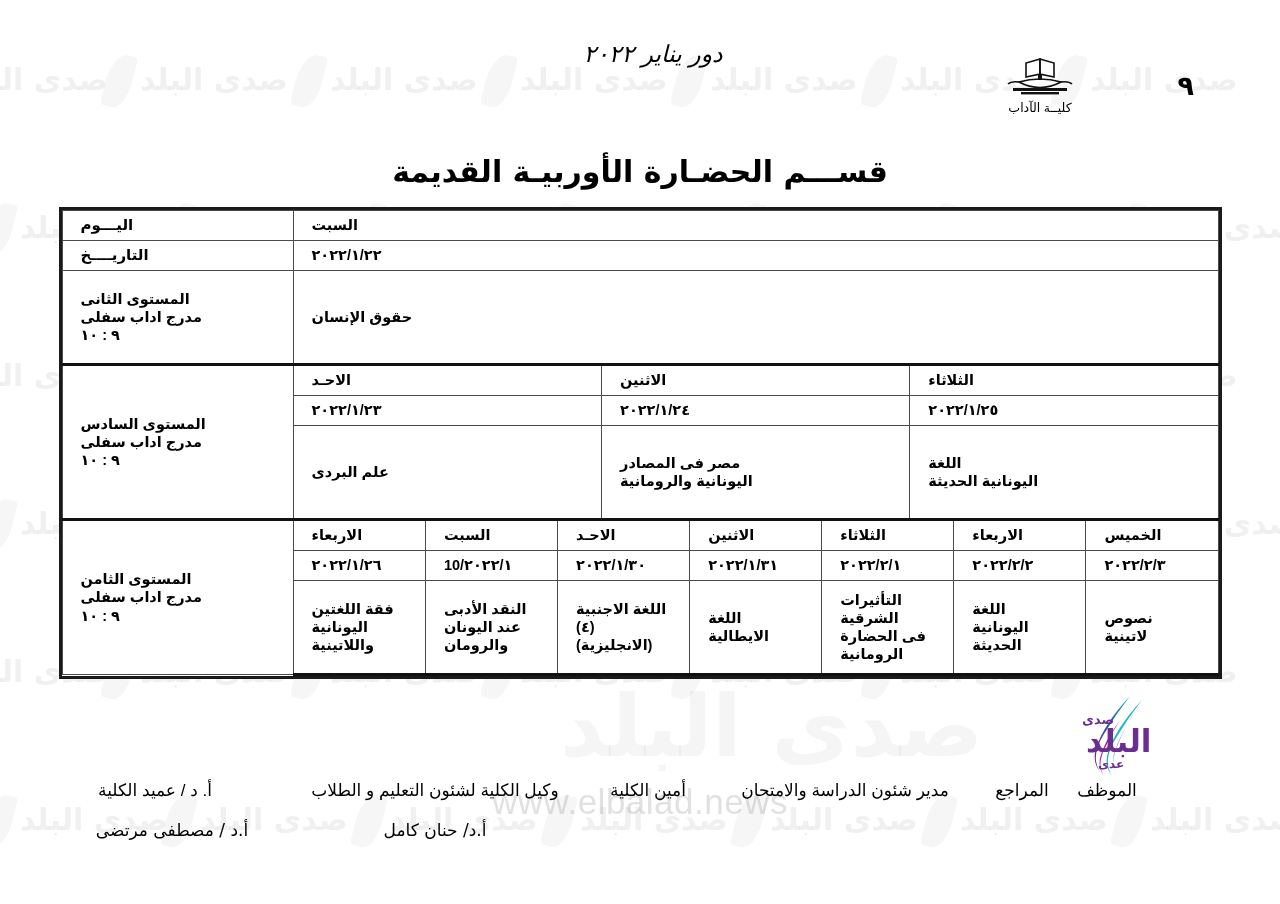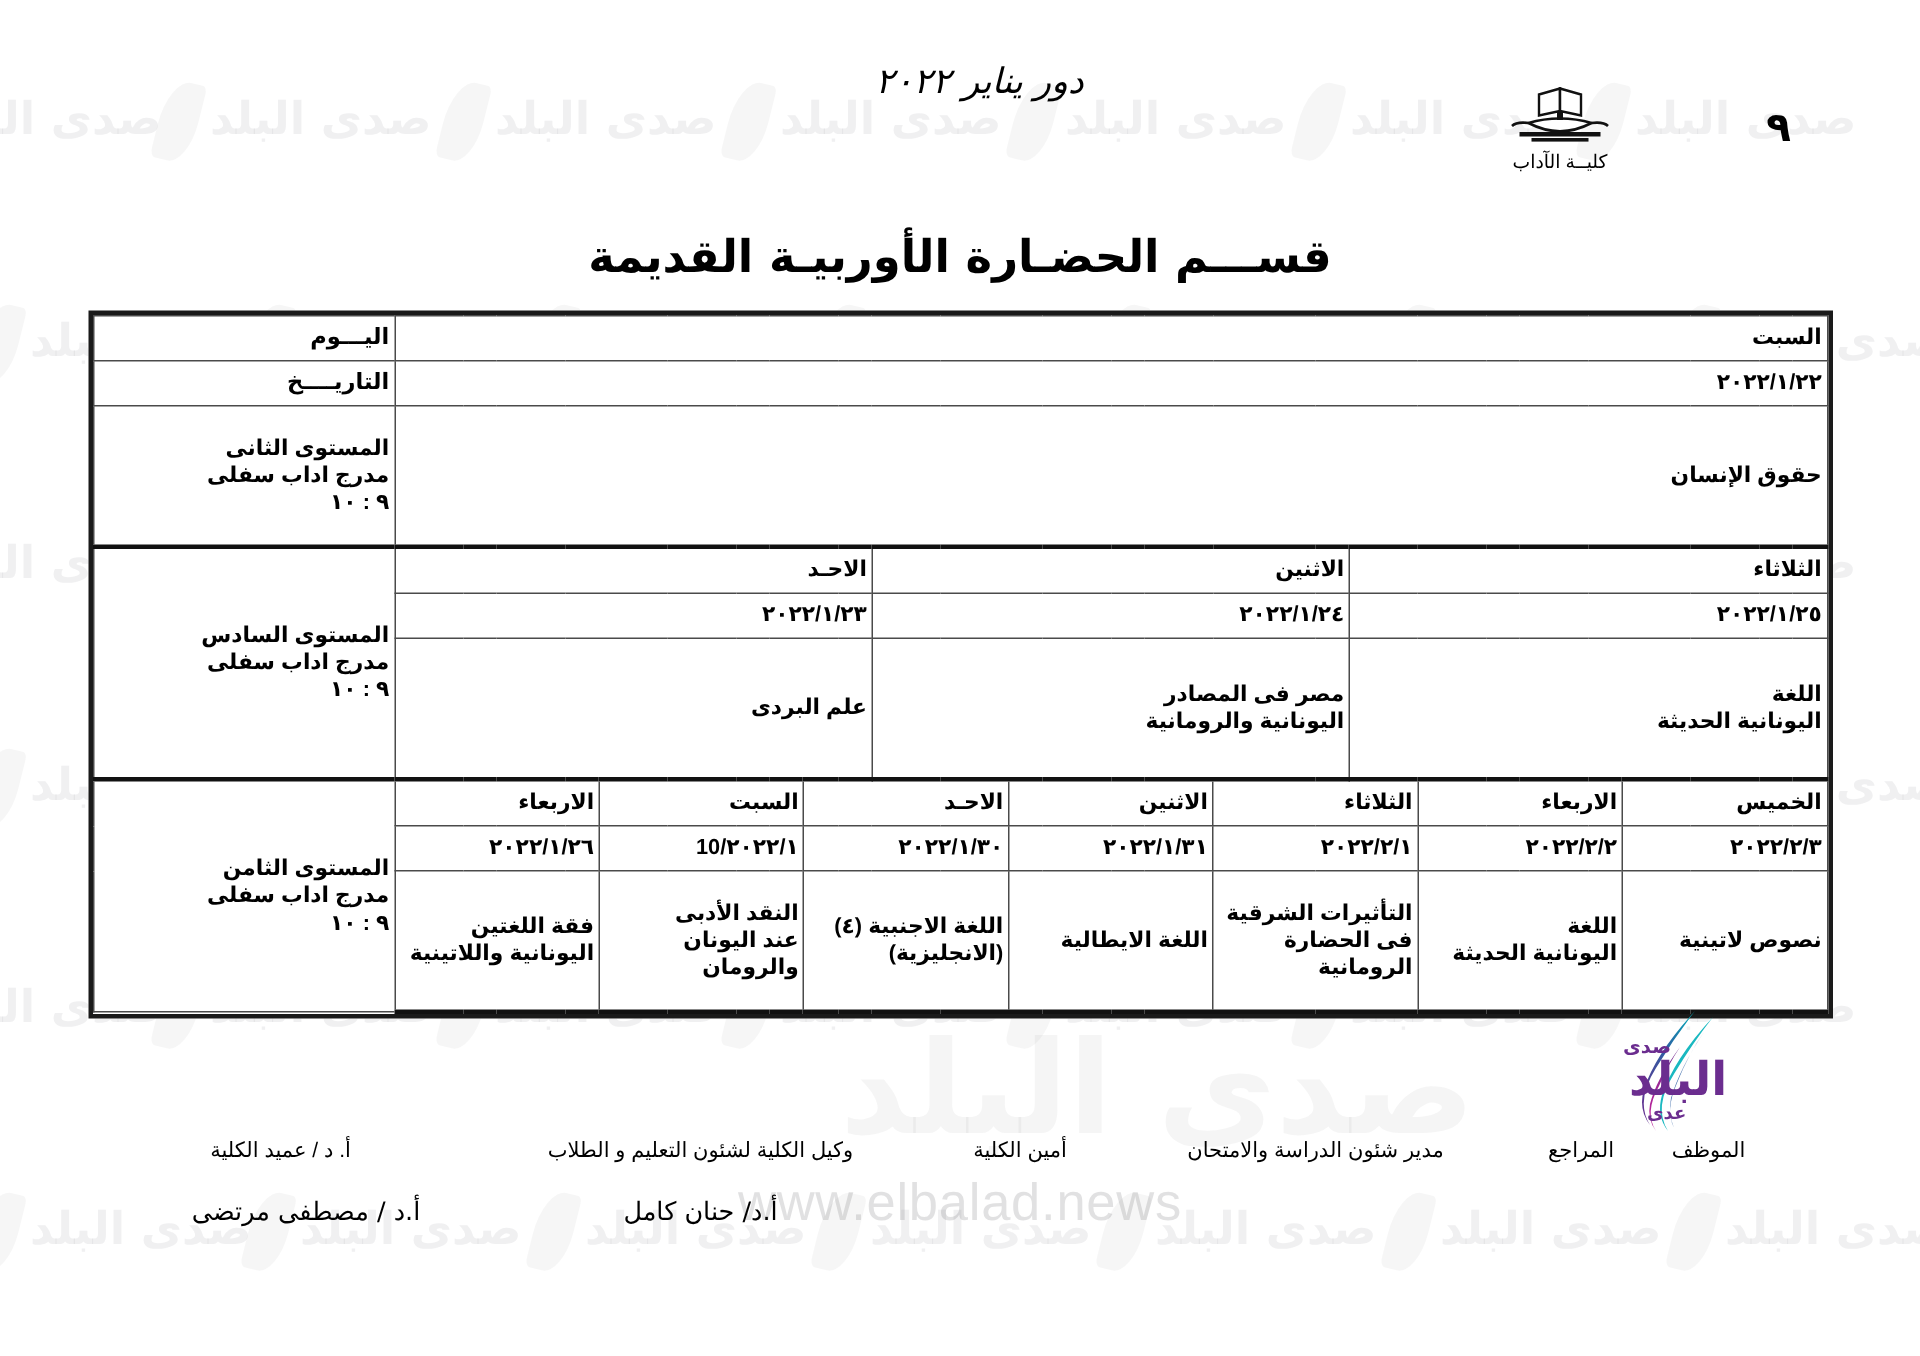--- a/index.html
+++ b/index.html
@@ -139,25 +139,25 @@
     background: #fff;
     box-sizing: border-box;
   }
   table.sched {
     border-collapse: collapse;
     width: 100%;
     table-layout: fixed;
   }
   table.sched td {
     border: 1.6px solid #4a4a4a;
-    text-align: right;
+    text-align: left;
     vertical-align: middle;
     font-size: 14.5px;
     font-weight: bold;
-    padding: 2px 3px;
+    padding: 2px 18px;
     line-height: 1.25;
   }
   td.level-cell {
     width: 194px;
     border-right: 3px solid #111;
     border-left: 3px solid #111;
     font-size: 16.5px;
     font-weight: bold;
     line-height: 1.45;
     letter-spacing: 0.6px;
@@ -175,23 +175,22 @@
   .thickline-top { border-top: 3px solid #111 !important; }
   .thickline-bottom { border-bottom: 3px solid #111 !important; }
 
   .subj { white-space: pre-line; }
 
   
   #footer {
     position: absolute;
     left: 0;
     right: 0;
-    top: 668px;
+    top: 690px;
     height: 200px;
-    margin-left: 32px;
   }
   #news-logo {
     position: absolute;
     right: 96px;
     top: 0px;
     width: 172px;
     height: 92px;
   }
   #sig-row-1 {
     position: absolute;
@@ -202,21 +201,21 @@
   }
   #sig-row-2 {
     position: absolute;
     top: 130px;
     right: 0;
     left: 0;
     height: 28px;
   }
   .sig {
     position: absolute;
-    font-size: 14px;
+    font-size: 17px;
     white-space: nowrap;
     font-family: "Liberation Sans", sans-serif;
   }
   .sig-name {
     position: absolute;
     font-size: 17px;
     white-space: nowrap;
     font-family: "DejaVu Sans", sans-serif;
   }
 </style>

